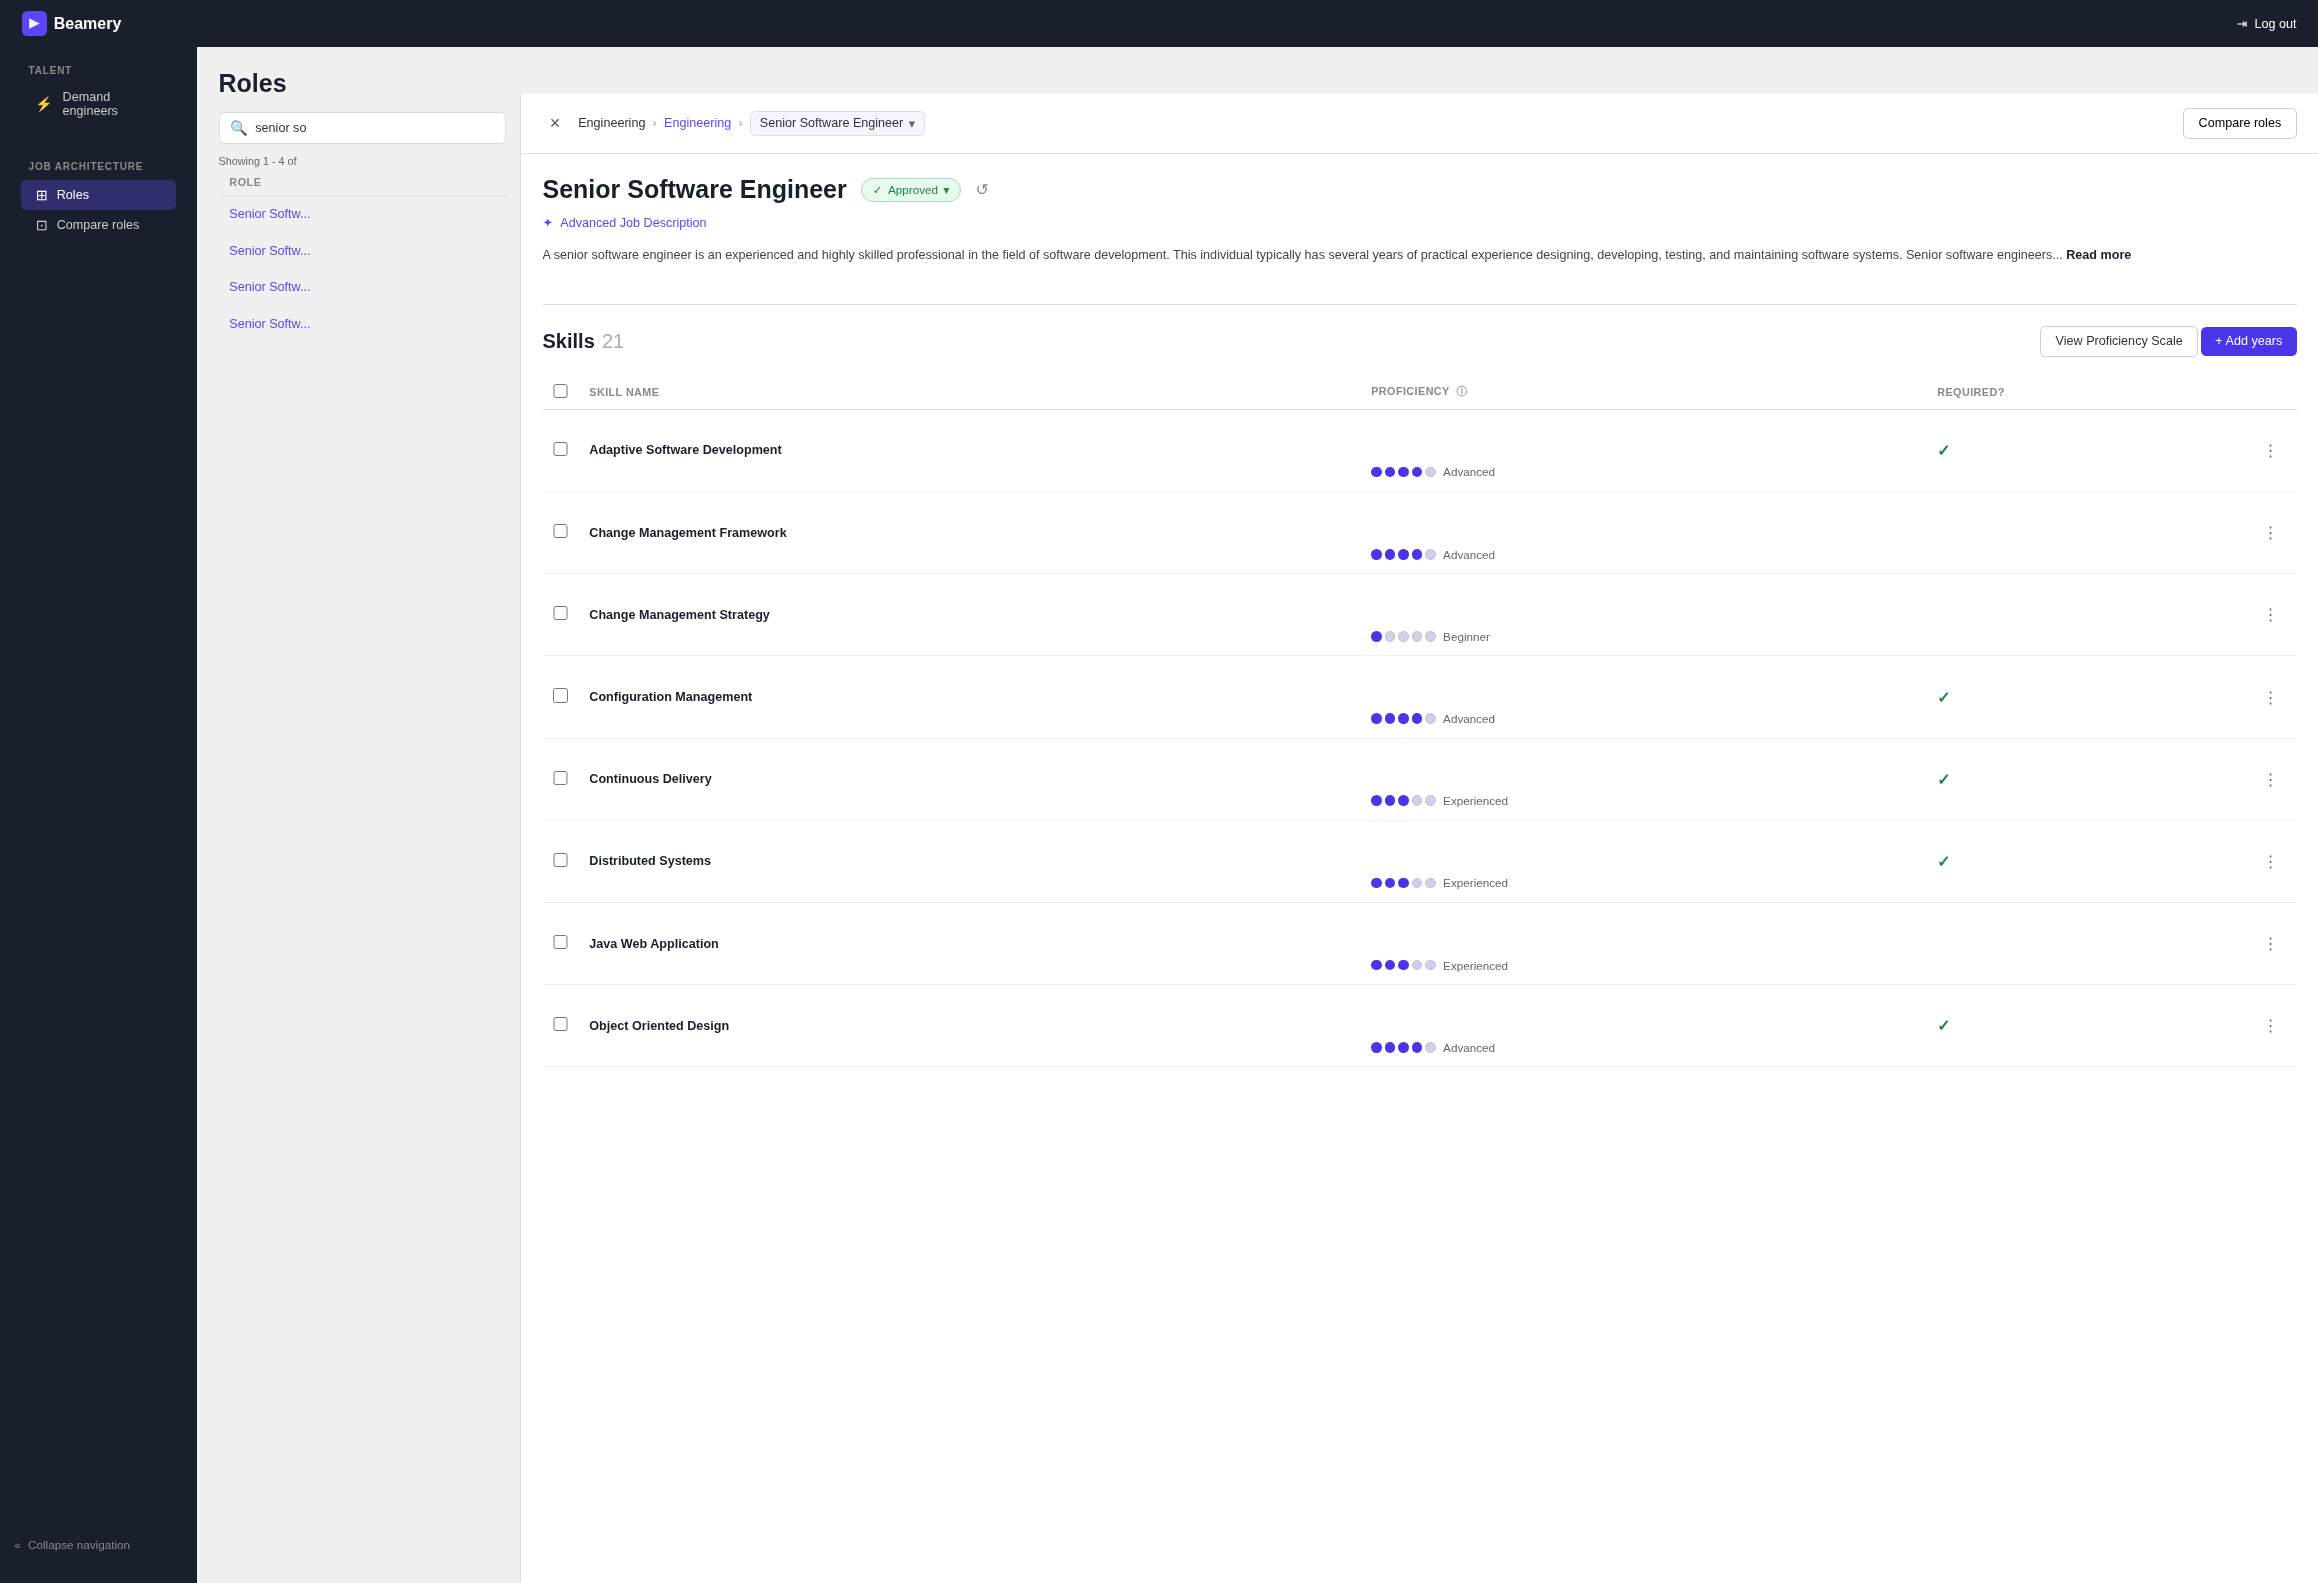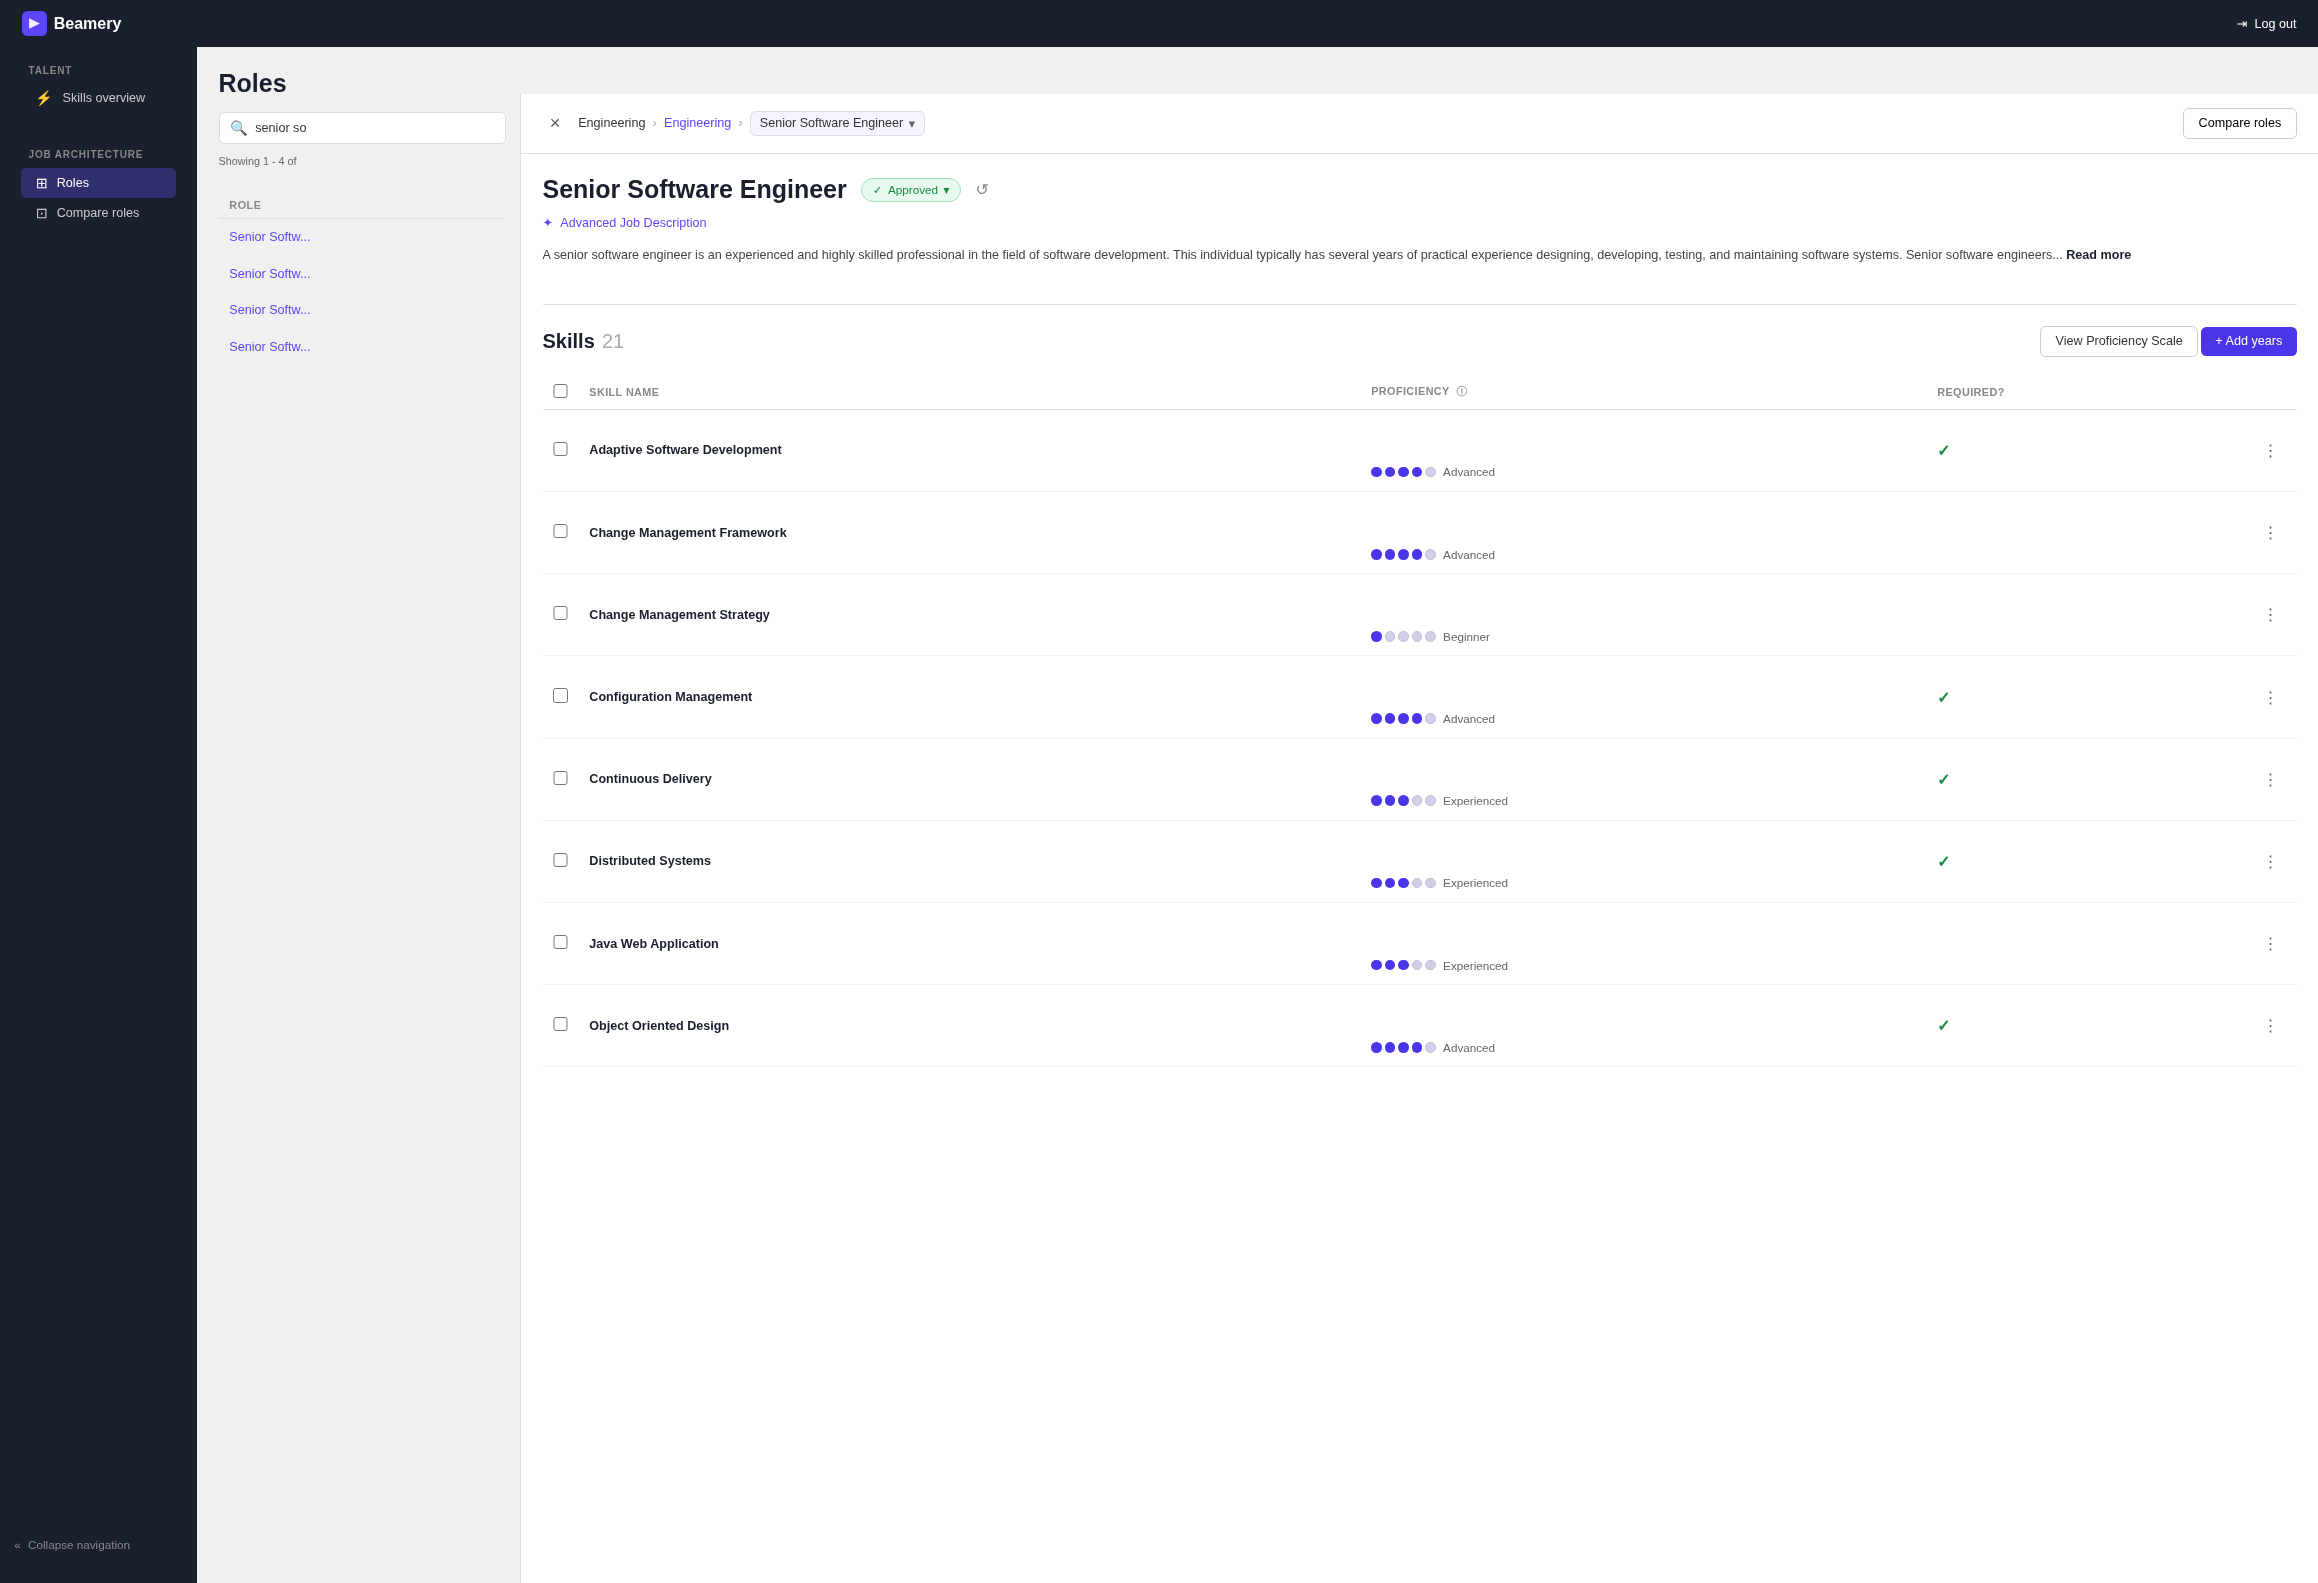--- a/index.html
+++ b/index.html
@@ -128,21 +128,21 @@
       border: none;
       outline: none;
       font-size: 12.6px;
       color: #333;
       width: 100%;
       background: transparent;
     }
     .roles-showing {
       font-size: 10.8px;
       color: #666;
-      margin-bottom: 25px;
+      margin-bottom: 2px;
     }
     .roles-table-header {
       font-size: 10.8px;
       font-weight: 600;
       color: #888;
       padding: 7.2px 10.8px;
       border-bottom: 0.9px solid #e0e0e0;
       text-transform: uppercase;
       letter-spacing: 0.05em;
     }
@@ -408,21 +408,21 @@
   </button>
 </nav>
 
 <div class="main-layout">
 
   <aside class="sidebar">
     <div style="margin-bottom:14.3px; padding: 0 14.3px;">
       <div class="sidebar-section-label">TALENT</div>
       <div class="sidebar-item">
         <span class="icon">⚡</span>
-        <span>Skills overview</span>
+        <span>Demand engineers</span>
       </div>
     </div>
     <div class="sidebar-section-gap" style="padding: 0 14.3px;">
       <div class="sidebar-section-label">JOB ARCHITECTURE</div>
       <div class="sidebar-item active">
         <span class="icon">⊞</span>
         <span>Roles</span>
       </div>
       <div class="sidebar-item">
         <span class="icon">⊡</span>

